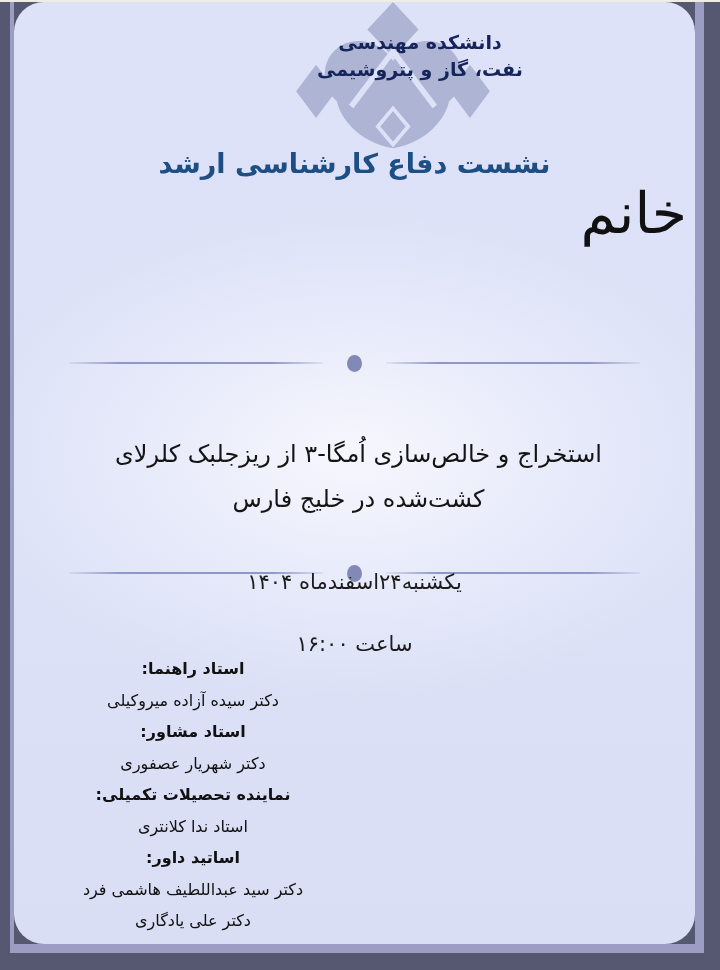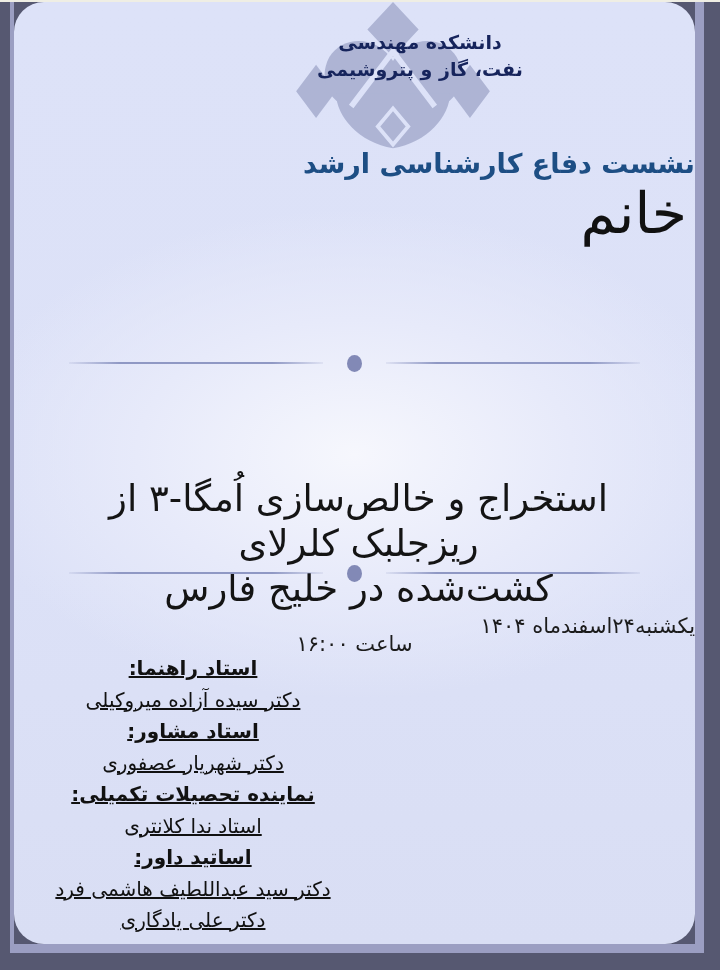--- a/index.html
+++ b/index.html
@@ -33,21 +33,21 @@
   .emblem { position:absolute; left:281px; top:0; width:196px; height:152px; opacity:.9; }
 
   .unit-name {
     position:absolute; left:266px; top:27px; width:280px;
     text-align:center; font-weight:bold; font-size:19px; line-height:27px;
     color:#16245c;
   }
 
   .session-title {
     position:absolute; left:0; right:0; top:146px;
-    text-align:right; font-weight:bold; font-size:27px;
+    text-align:center; font-weight:bold; font-size:27px;
     color:#1d4e84;
   }
 
   .honorific {
     position:absolute; right:8px; top:178px;
     font-size:57px; color:#111;
     font-family:Liberation Serif, serif;
   }
 
   .student-name {
@@ -57,33 +57,33 @@
   }
 
   .divider { position:absolute; left:55px; right:55px; height:18px; display:flex; align-items:center; }
   .divider .line { flex:1; height:2px; background:linear-gradient(90deg, rgba(150,158,200,.15), #8f98c4 20%, #8f98c4 80%, rgba(150,158,200,.15)); }
   .divider .dot  { width:15px; height:17px; border-radius:50%; background:#8289b6; margin:0 24px; flex:0 0 auto; }
   .divider-1 { top:352px; }
   .divider-2 { top:562px; }
 
   .thesis-title {
     position:absolute; left:30px; right:22px; top:430px;
-    text-align:center; font-size:37px; line-height:45px; color:#141414;margin-top:44px;
+    text-align:center; font-size:24px; line-height:45px; color:#141414;
   }
 
   .date-line, .time-line {
     position:absolute; left:0; right:0;
     text-align:center; font-size:21px; color:#1c1c1c;
   }
-  .date-line { top:612px;text-align:right; }
+  .date-line { top:568px; }
   .time-line { top:630px; }
 
   .committee {
     position:absolute; left:10px; top:651px; width:338px;
-    text-align:center; font-size:20px; line-height:31.5px; color:#111;text-decoration:underline;
+    text-align:center; font-size:16px; line-height:31.5px; color:#111;
   }
   .committee .role { font-weight:bold; display:block; }
   .committee .person { display:block; }
 
   .venue {
     position:absolute; left:360px; top:750px; width:322px;
     text-align:center; color:#161616;
   }
   .venue .faculty { font-size:21px; line-height:34px; }
   .venue .link {

